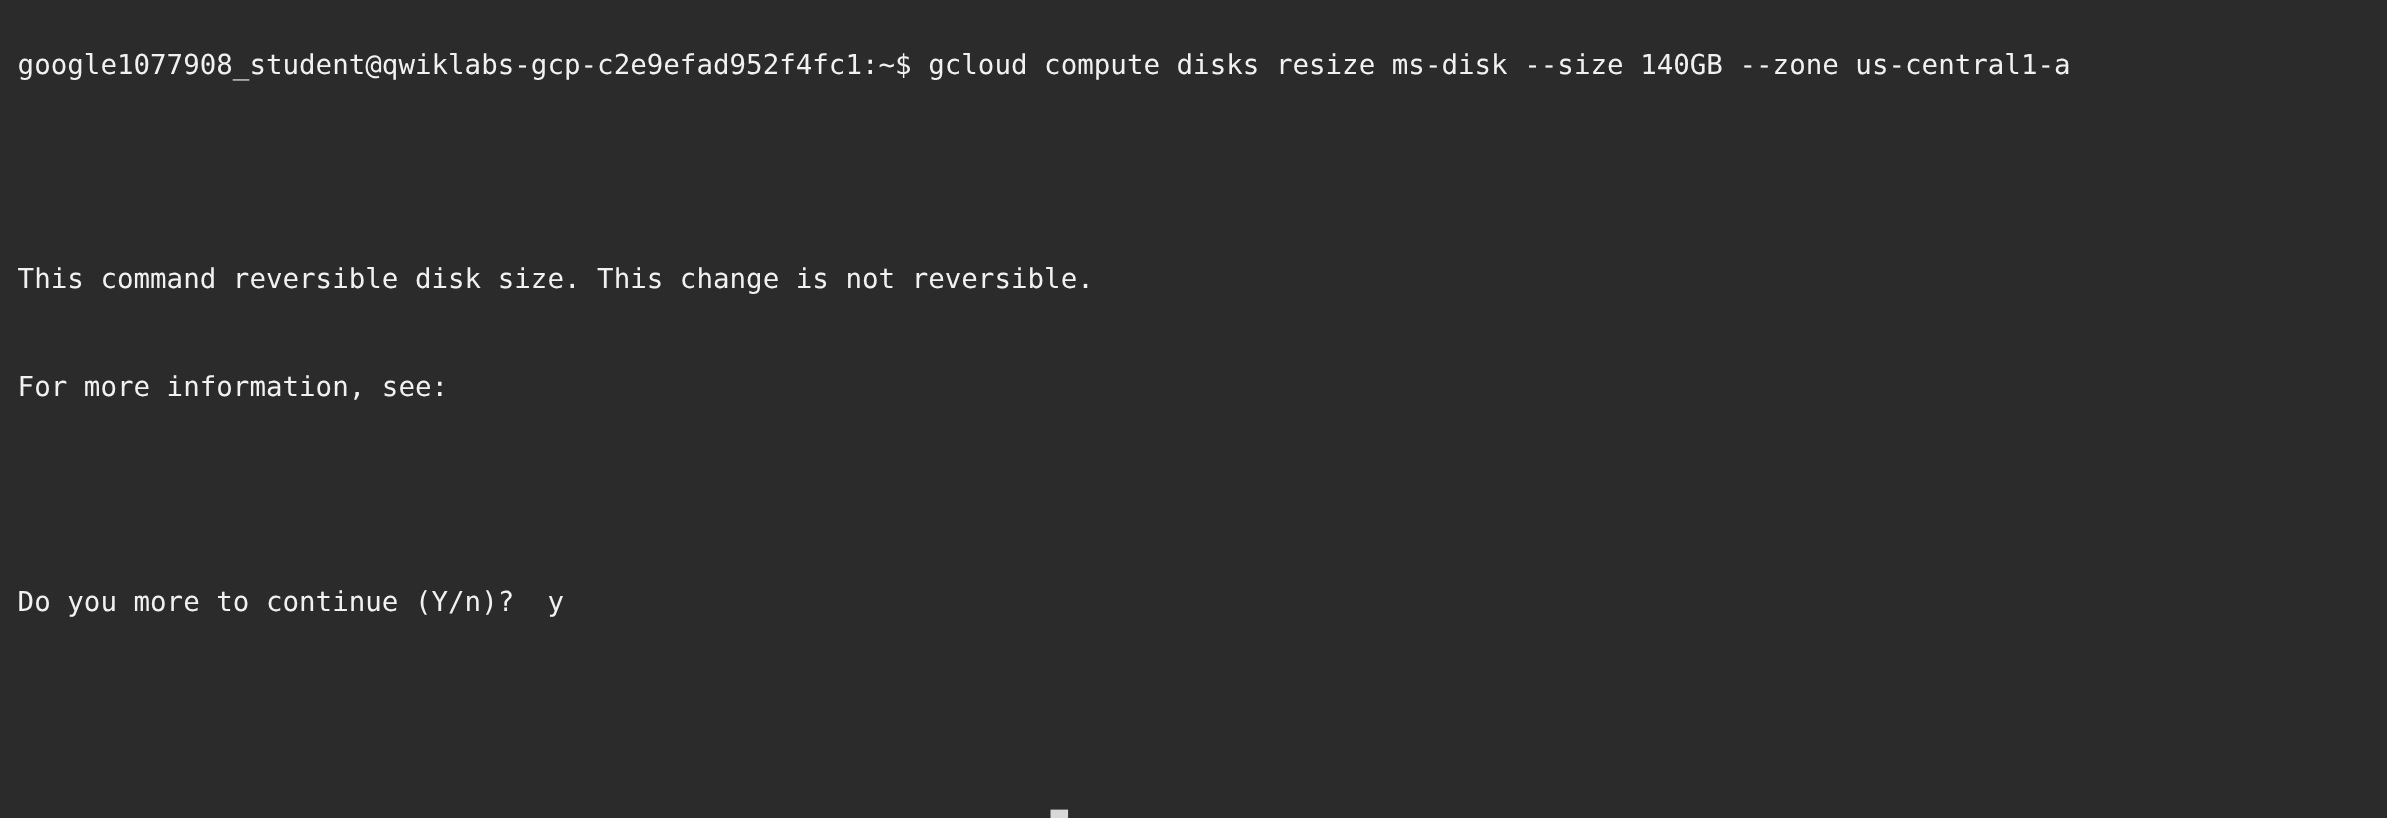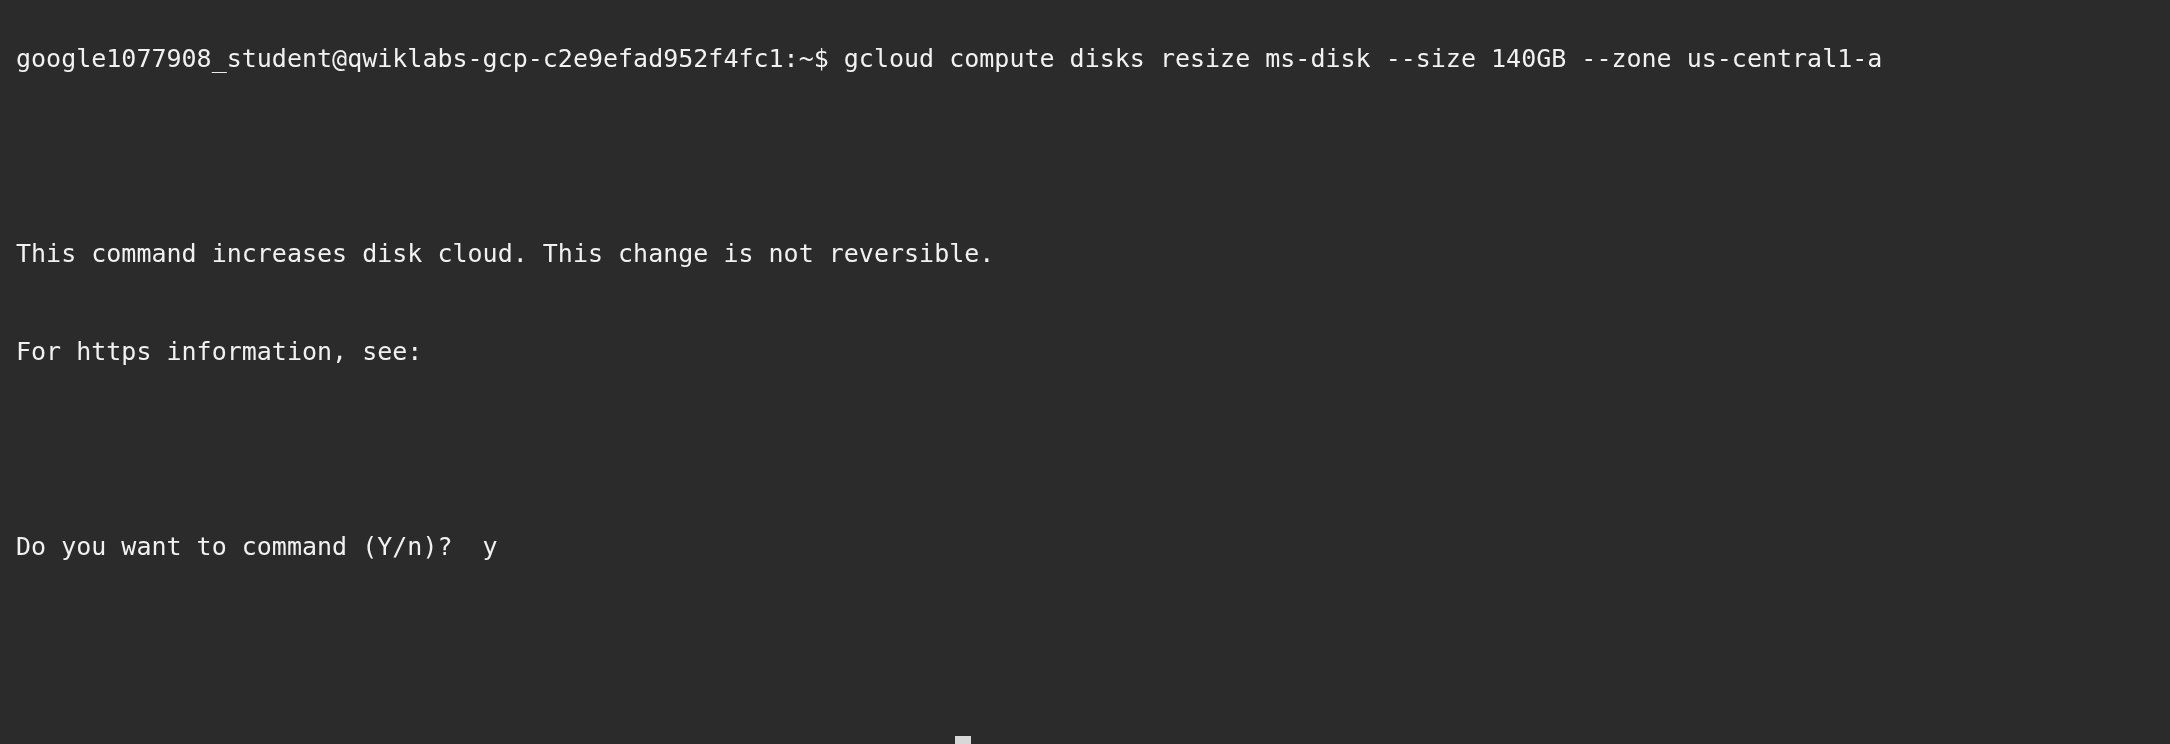--- a/index.html
+++ b/index.html
@@ -49,24 +49,24 @@
     background: #d8d8d8;
   }
 </style>
 </head>
 <body>
 
 <div id="terminal">
   <div id="terminal-output">
     <span class="line">google1077908_student@qwiklabs-gcp-c2e9efad952f4fc1:~$ gcloud compute disks resize ms-disk --size 140GB --zone us-central1-a</span>
     <span class="line blank"></span>
-    <span class="line">This command increases disk cloud. This change is not reversible.</span>
-    <span class="line">For https information, see:</span>
+    <span class="line">This command reversible disk size. This change is not reversible.</span>
+    <span class="line">For more information, see:</span>
     <span class="line blank"></span>
-    <span class="line">Do you want to command (Y/n)?  y</span>
+    <span class="line">Do you more to continue (Y/n)?  y</span>
     <span class="line blank"></span>
     
     
     
     
     
     
     
     
     

